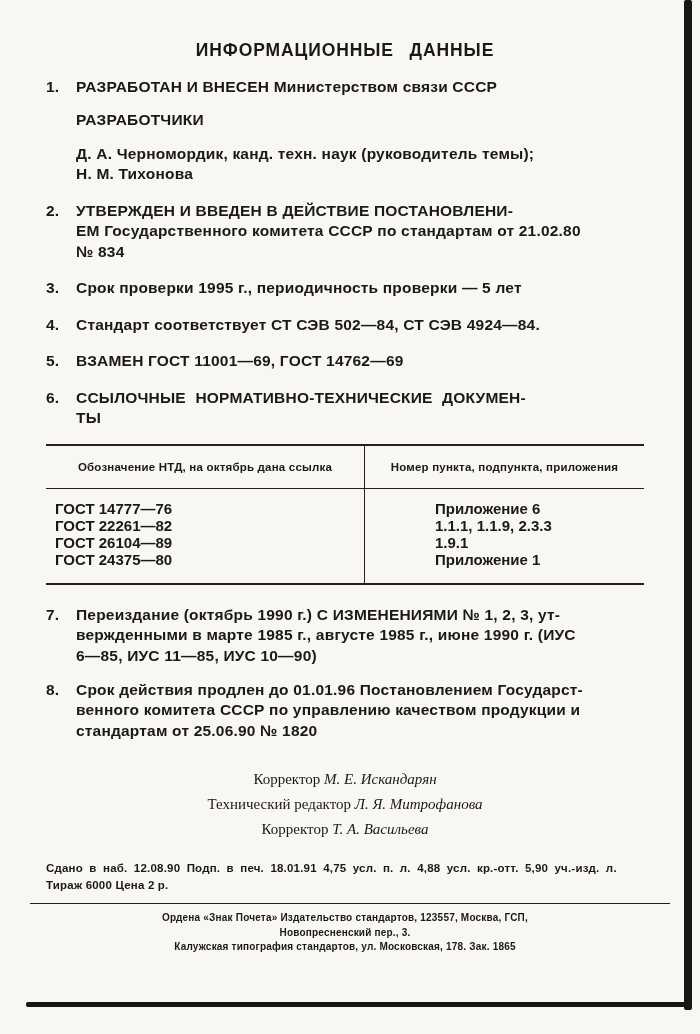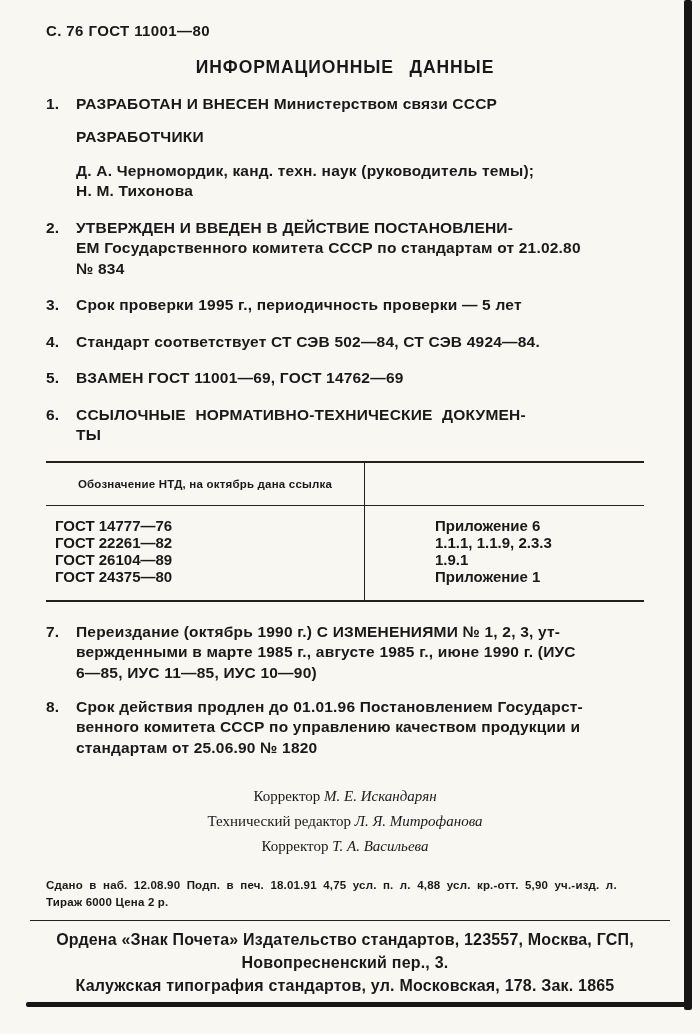--- a/index.html
+++ b/index.html
@@ -43,35 +43,34 @@
              line-height:1.65; font-family:"Liberation Serif", serif;
              font-weight:normal; }
   .editors .name { font-style:italic; }
 
   .imprint { margin-top:18px; font-size:11.5px; line-height:1.5;
              letter-spacing:.2px; }
   .imprint .wide { word-spacing:3px; }
 
   .rule { margin:9px -26px 0 -16px; border-top:1.5px solid #24211d; }
 
-  .publisher { margin-top:7px; text-align:center; font-size:16px;
+  .publisher { margin-top:7px; text-align:center; font-size:10px;
                line-height:1.45; letter-spacing:.2px; }
 
   .scan-edge-right  { position:absolute; top:0; bottom:24px; right:8px;
                       width:8px; background:#191715; border-radius:2px; }
   .scan-edge-bottom { position:absolute; left:26px; right:12px; bottom:27px;
                       height:5px; background:#191715; border-radius:2px; }
 </style>
 </head>
 <body>
 
 <div class="page">
   <div class="content">
 
-    <div class="doc-header">С. 76 ГОСТ 11001—80</div>
     <div class="doc-title">ИНФОРМАЦИОННЫЕ ДАННЫЕ</div>
 
     <div class="item">
       <span class="num">1.</span>
       <div class="body">
         <div class="para">РАЗРАБОТАН И ВНЕСЕН Министерством связи СССР</div>
         <div class="para">РАЗРАБОТЧИКИ</div>
         <div class="para">Д. А. Черномордик, канд. техн. наук (руководитель темы);
 Н. М. Тихонова</div>
       </div>
@@ -111,20 +110,21 @@
       <span class="num">6.</span>
       <div class="body">
           <div class="para spread">ССЫЛОЧНЫЕ НОРМАТИВНО-ТЕХНИЧЕСКИЕ ДОКУМЕН-
 ТЫ</div>
         </div>
     </div>
 
     <div class="reftable">
       <div class="thead">
         <div class="cell c1">Обозначение НТД, на октябрь дана ссылка</div>
+        <div class="cell c2">Номер пункта, подпункта, приложения</div>
       </div>
       <div class="tbody">
         <div class="col c1">
           <div class="trow">ГОСТ 14777—76</div>
           <div class="trow">ГОСТ 22261—82</div>
           <div class="trow">ГОСТ 26104—89</div>
           <div class="trow">ГОСТ 24375—80</div>
         </div>
         <div class="col c2">
           <div class="trow">Приложение 6</div>

